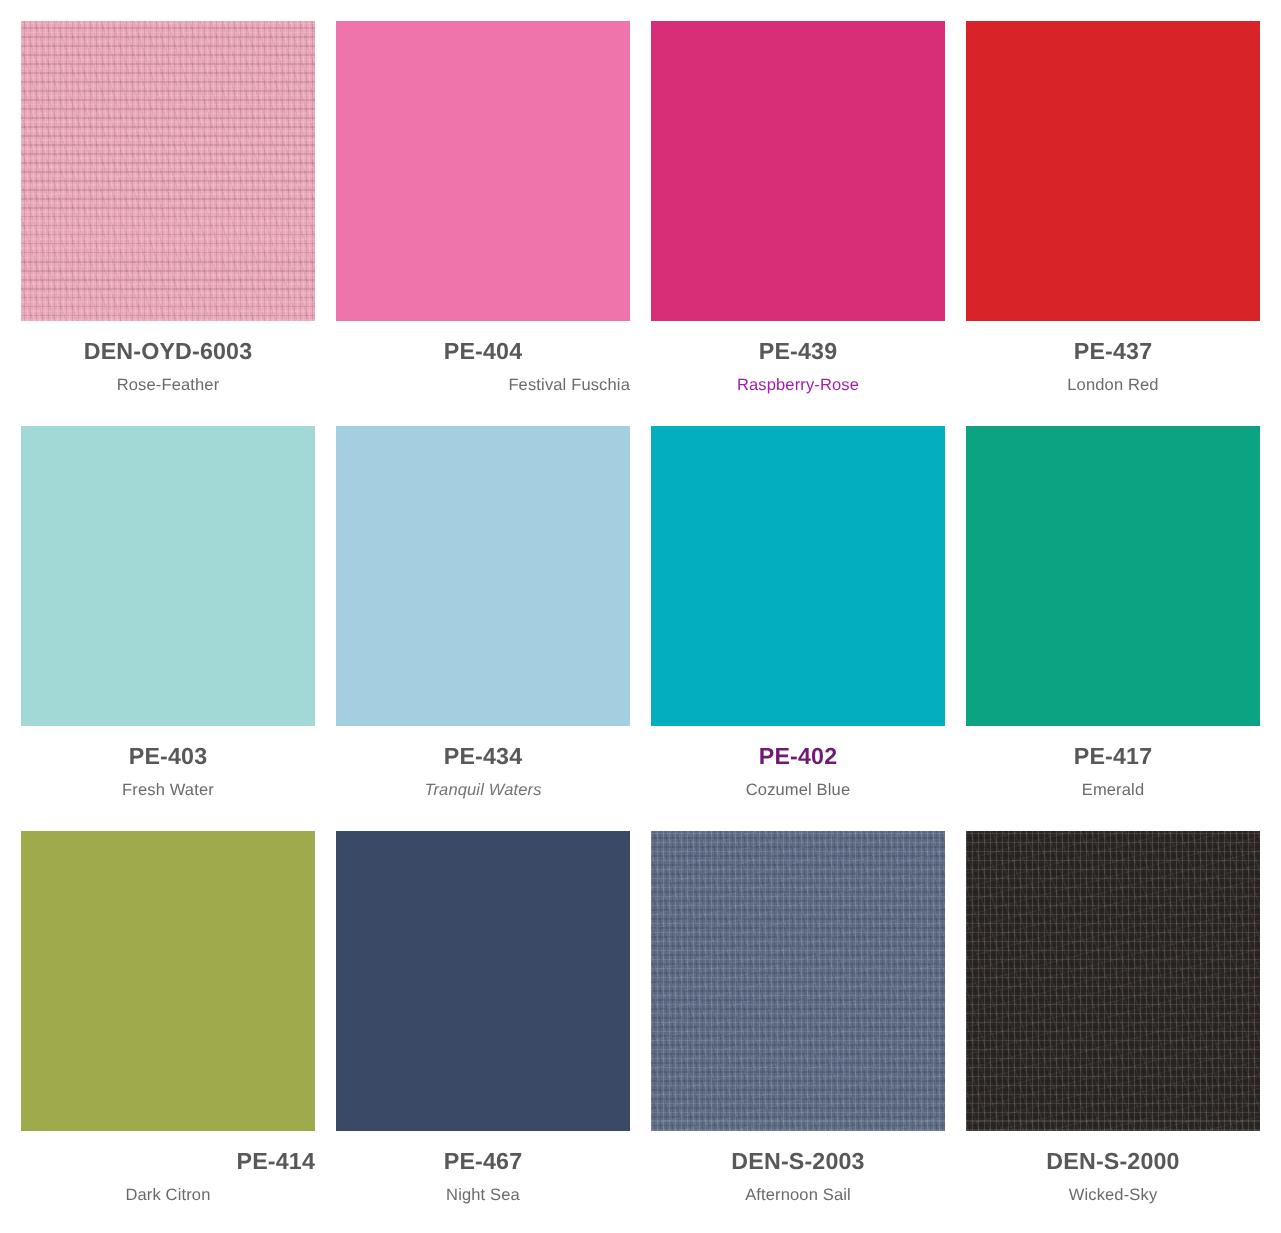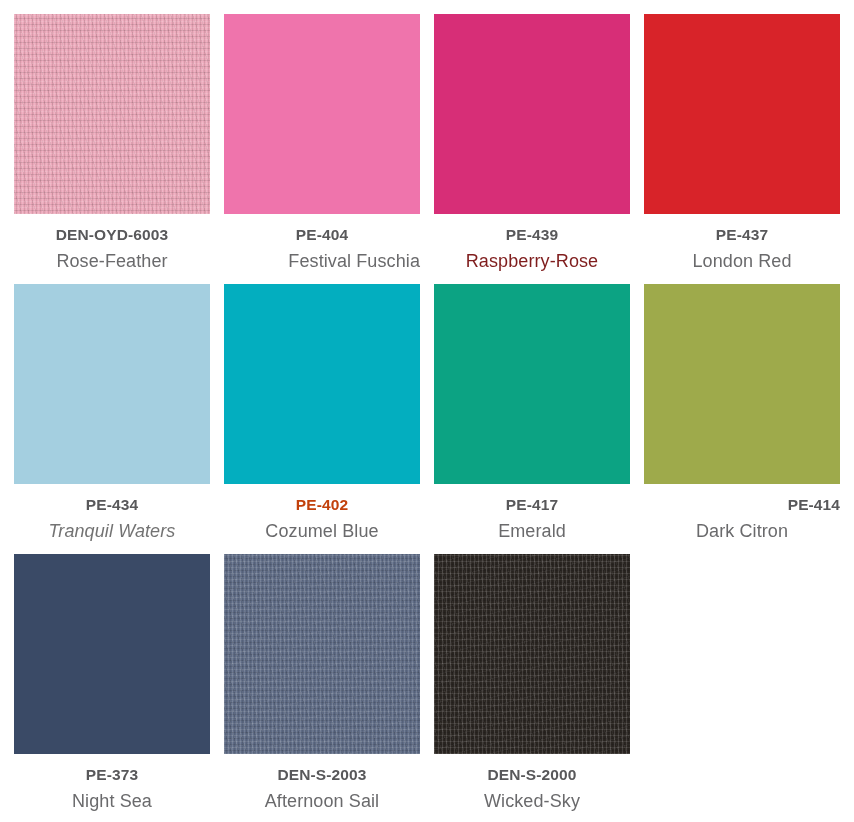--- a/index.html
+++ b/index.html
@@ -97,21 +97,21 @@
     display: block;
     font-size: 15.5px;
     font-weight: bold;
     color: #58585a;
     letter-spacing: 0.1px;
     margin-bottom: 9px;
   }
 
   .swatch-name {
     display: block;
-    font-size: 18px;
+    font-size: 11px;
     font-weight: normal;
     color: #6a6a6c;
     letter-spacing: 0.1px;
   }
 </style>
 </head>
 <body>
 
 <div id="swatch-board" style="background: rgb(255, 255, 255);">
     <div class="swatch-cell">
@@ -125,62 +125,69 @@
       <div class="swatch-chip" style="background-color: rgb(239, 116, 172);"></div>
       <div class="swatch-caption">
         <span class="swatch-code" style="color: rgb(88, 88, 90);">PE-404</span>
         <span class="swatch-name" style="color: rgb(106, 106, 108); text-align: right;">Festival Fuschia</span>
       </div>
     </div>
     <div class="swatch-cell">
       <div class="swatch-chip" style="background-color: rgb(215, 46, 119);"></div>
       <div class="swatch-caption">
         <span class="swatch-code" style="color: rgb(88, 88, 90);">PE-439</span>
-        <span class="swatch-name" style="color: #7f1d1d;">Raspberry-Rose</span>
+        <span class="swatch-name" style="color: #a21caf;">Raspberry-Rose</span>
       </div>
     </div>
     <div class="swatch-cell">
       <div class="swatch-chip" style="background-color: rgb(216, 35, 41);"></div>
       <div class="swatch-caption">
         <span class="swatch-code" style="color: rgb(88, 88, 90);">PE-437</span>
         <span class="swatch-name" style="color: rgb(106, 106, 108);">London Red</span>
       </div>
     </div>
     <div class="swatch-cell">
+      <div class="swatch-chip" style="background-color: rgb(162, 217, 215);"></div>
+      <div class="swatch-caption">
+        <span class="swatch-code" style="color: rgb(88, 88, 90);">PE-403</span>
+        <span class="swatch-name" style="color: rgb(106, 106, 108);">Fresh Water</span>
+      </div>
+    </div>
+    <div class="swatch-cell">
       <div class="swatch-chip" style="background-color: rgb(164, 207, 224);"></div>
       <div class="swatch-caption">
         <span class="swatch-code" style="color: rgb(88, 88, 90);">PE-434</span>
         <span class="swatch-name" style="color: #737373; font-style: italic;">Tranquil Waters</span>
       </div>
     </div>
     <div class="swatch-cell">
       <div class="swatch-chip" style="background-color: rgb(3, 174, 191);"></div>
       <div class="swatch-caption">
-        <span class="swatch-code" style="color: #c2410c;">PE-402</span>
+        <span class="swatch-code" style="color: #701a75;">PE-402</span>
         <span class="swatch-name" style="color: rgb(106, 106, 108);">Cozumel Blue</span>
       </div>
     </div>
     <div class="swatch-cell">
       <div class="swatch-chip" style="background-color: rgb(12, 163, 131);"></div>
       <div class="swatch-caption">
         <span class="swatch-code" style="color: rgb(88, 88, 90);">PE-417</span>
         <span class="swatch-name" style="color: rgb(106, 106, 108);">Emerald</span>
       </div>
     </div>
     <div class="swatch-cell">
       <div class="swatch-chip" style="background-color: rgb(158, 170, 75);"></div>
       <div class="swatch-caption">
         <span class="swatch-code" style="color: rgb(88, 88, 90); text-align: right;">PE-414</span>
         <span class="swatch-name" style="color: rgb(106, 106, 108);">Dark Citron</span>
       </div>
     </div>
     <div class="swatch-cell">
       <div class="swatch-chip" style="background-color: rgb(58, 74, 102);"></div>
       <div class="swatch-caption">
-        <span class="swatch-code" style="color: rgb(88, 88, 90);">PE-373</span>
+        <span class="swatch-code" style="color: rgb(88, 88, 90);">PE-467</span>
         <span class="swatch-name" style="color: rgb(106, 106, 108);">Night Sea</span>
       </div>
     </div>
     <div class="swatch-cell">
       <div class="swatch-chip textured" style="background-color: rgb(94, 107, 133);"></div>
       <div class="swatch-caption">
         <span class="swatch-code" style="color: rgb(88, 88, 90);">DEN-S-2003</span>
         <span class="swatch-name" style="color: rgb(106, 106, 108);">Afternoon Sail</span>
       </div>
     </div>

